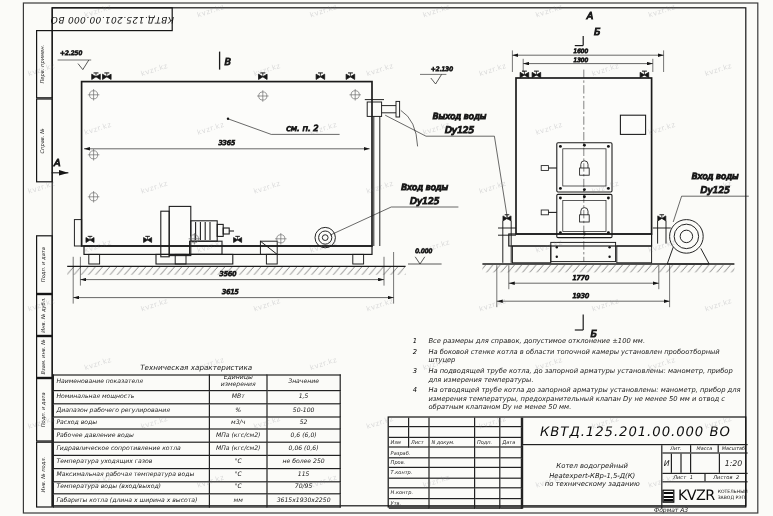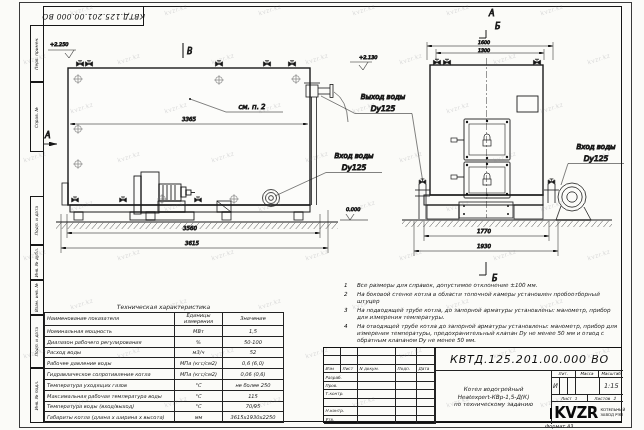--- a/index.html
+++ b/index.html
@@ -59,21 +59,21 @@
   .lit-cells { display:flex; width:24px; }
   .litc { width:8px; border-right:0.7px solid #222; display:flex; align-items:center; justify-content:center; font-size:6.5px; }
   .mass-cell { width:24px; border-right:0.7px solid #222; }
   .scale-cell { width:24px; display:flex; align-items:center; justify-content:center; font-size:6.5px; }
   .tbr-sheets { display:flex; height:8px; border-top:0.7px solid #222; border-bottom:0.7px solid #222; }
   .sh { width:36px; border-right:0.7px solid #222; display:flex; align-items:center; justify-content:center; gap:3px; font-size:4.3px; }
   .sh:last-child { border-right:none; }
   .tbr-company { height:22px; display:flex; align-items:center; justify-content:center; gap:2.5px; }
   .logo-ic { width:11px; height:11px; border:1px solid #0a0a0a;
      background:repeating-linear-gradient(0deg,#0a0a0a 0 2px,#fbfbf8 2px 3px); }
-  .logo-txt { font-weight:bold; font-style:normal; font-size:15px; letter-spacing:-.5px; color:#0a0a0a; }
+  .logo-txt { font-weight:normal; font-style:normal; font-size:12px; letter-spacing:-.5px; color:#0a0a0a; }
   .logo-name { display:flex; flex-direction:column; font-size:3.8px; font-style:normal; line-height:1.2; color:#111; }
   .format { position:absolute; left:545px; top:422.5px; width:77px; font-size:5px; font-style:italic; color:#222; z-index:3; }
 
   .wm-layer { position:absolute; inset:0; z-index:6; pointer-events:none; }
   .wm { position:absolute; transform:rotate(-18deg); font-size:6px; color:rgba(125,125,132,.26); letter-spacing:.4px; white-space:nowrap; }
 </style>
 </head>
 <body>
 
 <div class="page">
@@ -541,21 +541,21 @@
         <span>Масса</span>
         <span>Масштаб</span>
       </div>
       <div class="tbr-vals">
         <div class="lit-cells">
           <span class="litc">И</span>
           <span class="litc"></span>
           <span class="litc"></span>
         </div>
         <div class="mass-cell"></div>
-        <div class="scale-cell">1:15</div>
+        <div class="scale-cell">1:20</div>
       </div>
       <div class="tbr-sheets">
         <div class="sh">
             <span>Лист</span>
             <span>1</span>
           </div>
         <div class="sh">
             <span>Листов</span>
             <span>2</span>
           </div>

